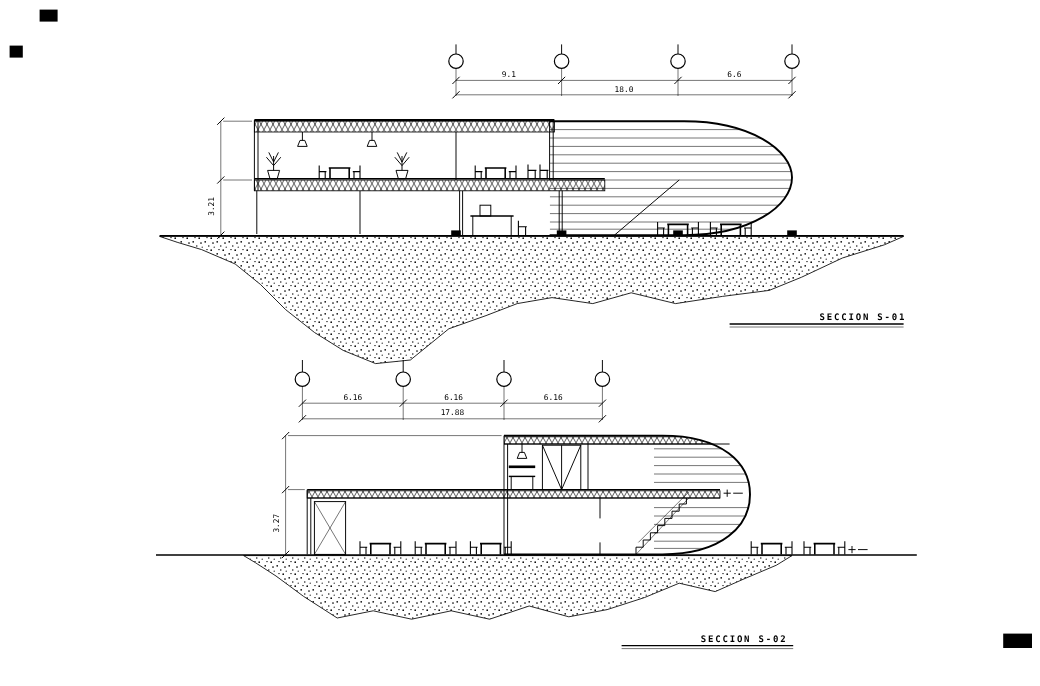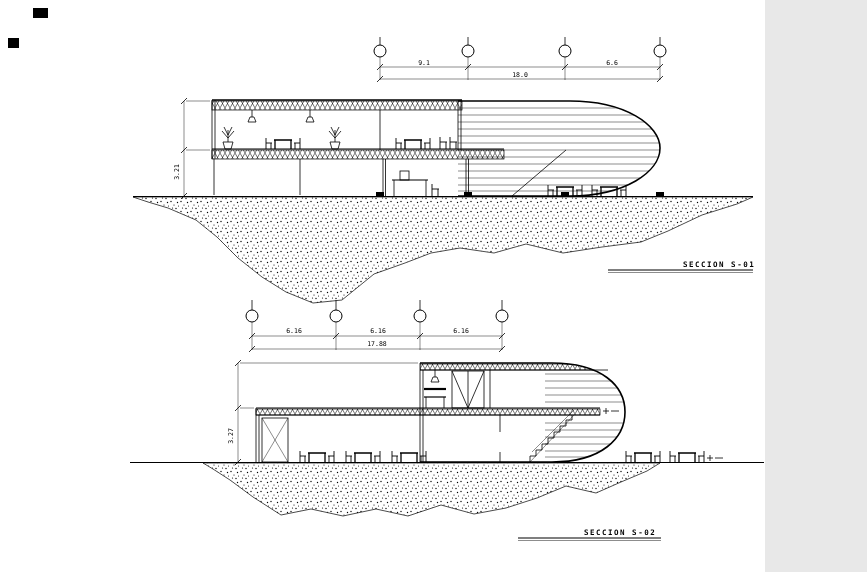--- a/index.html
+++ b/index.html
@@ -1,18 +1,18 @@
 <!DOCTYPE html>
 <html><head>
 <meta charset="utf-8">
 <style>
   html,body{margin:0;padding:0;background:#e8e8e8;}
   .sheet{
     position:relative;
-    width:765px;height:572px;
+    width:867px;height:572px;
     background:#ffffff;
     overflow:hidden;
     font-family:"DejaVu Sans Mono", monospace;
   }
   svg{position:absolute;left:0;top:0;}
   .ln   {stroke:#000;fill:none;stroke-width:0.8;}
   .ln-b {stroke:#000;fill:none;stroke-width:1.6;}
   .ln-m {stroke:#000;fill:none;stroke-width:1.2;}
   .ln-t {stroke:#000;fill:none;stroke-width:0.45;}
   .blk  {fill:#000;stroke:none;}

